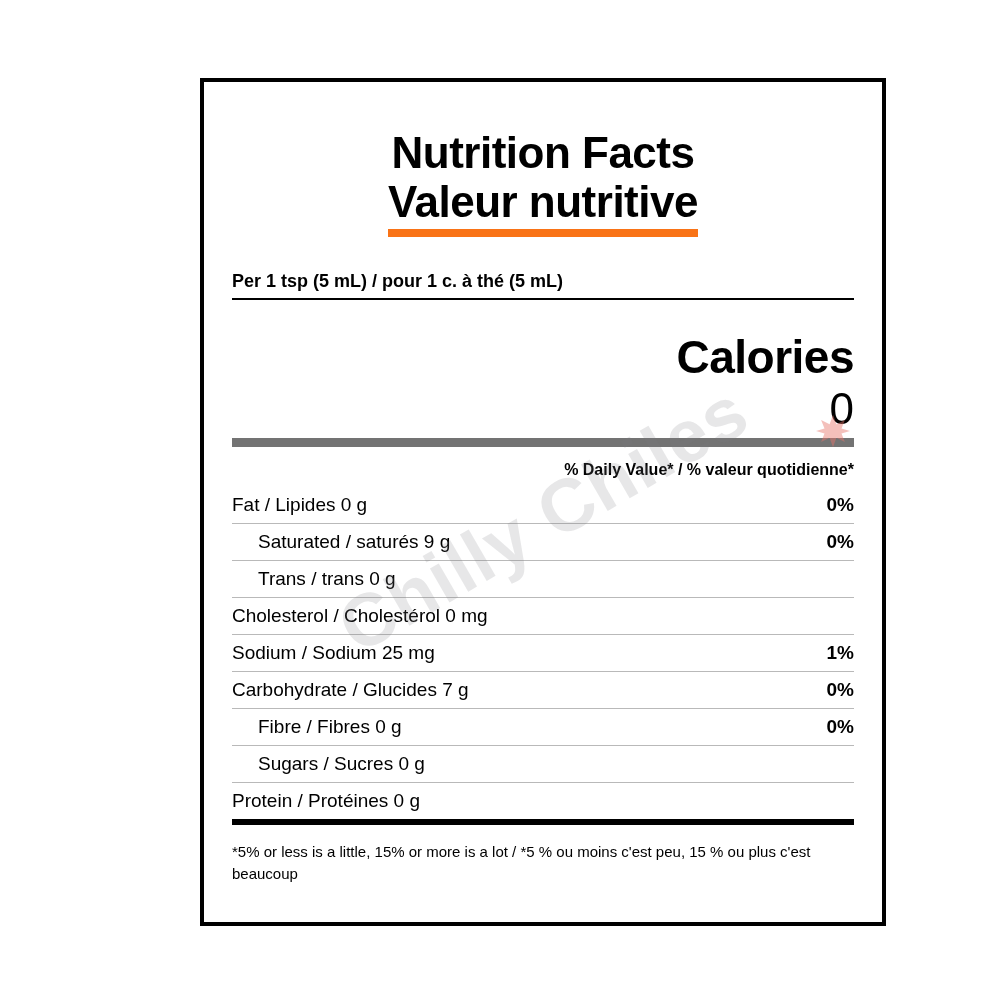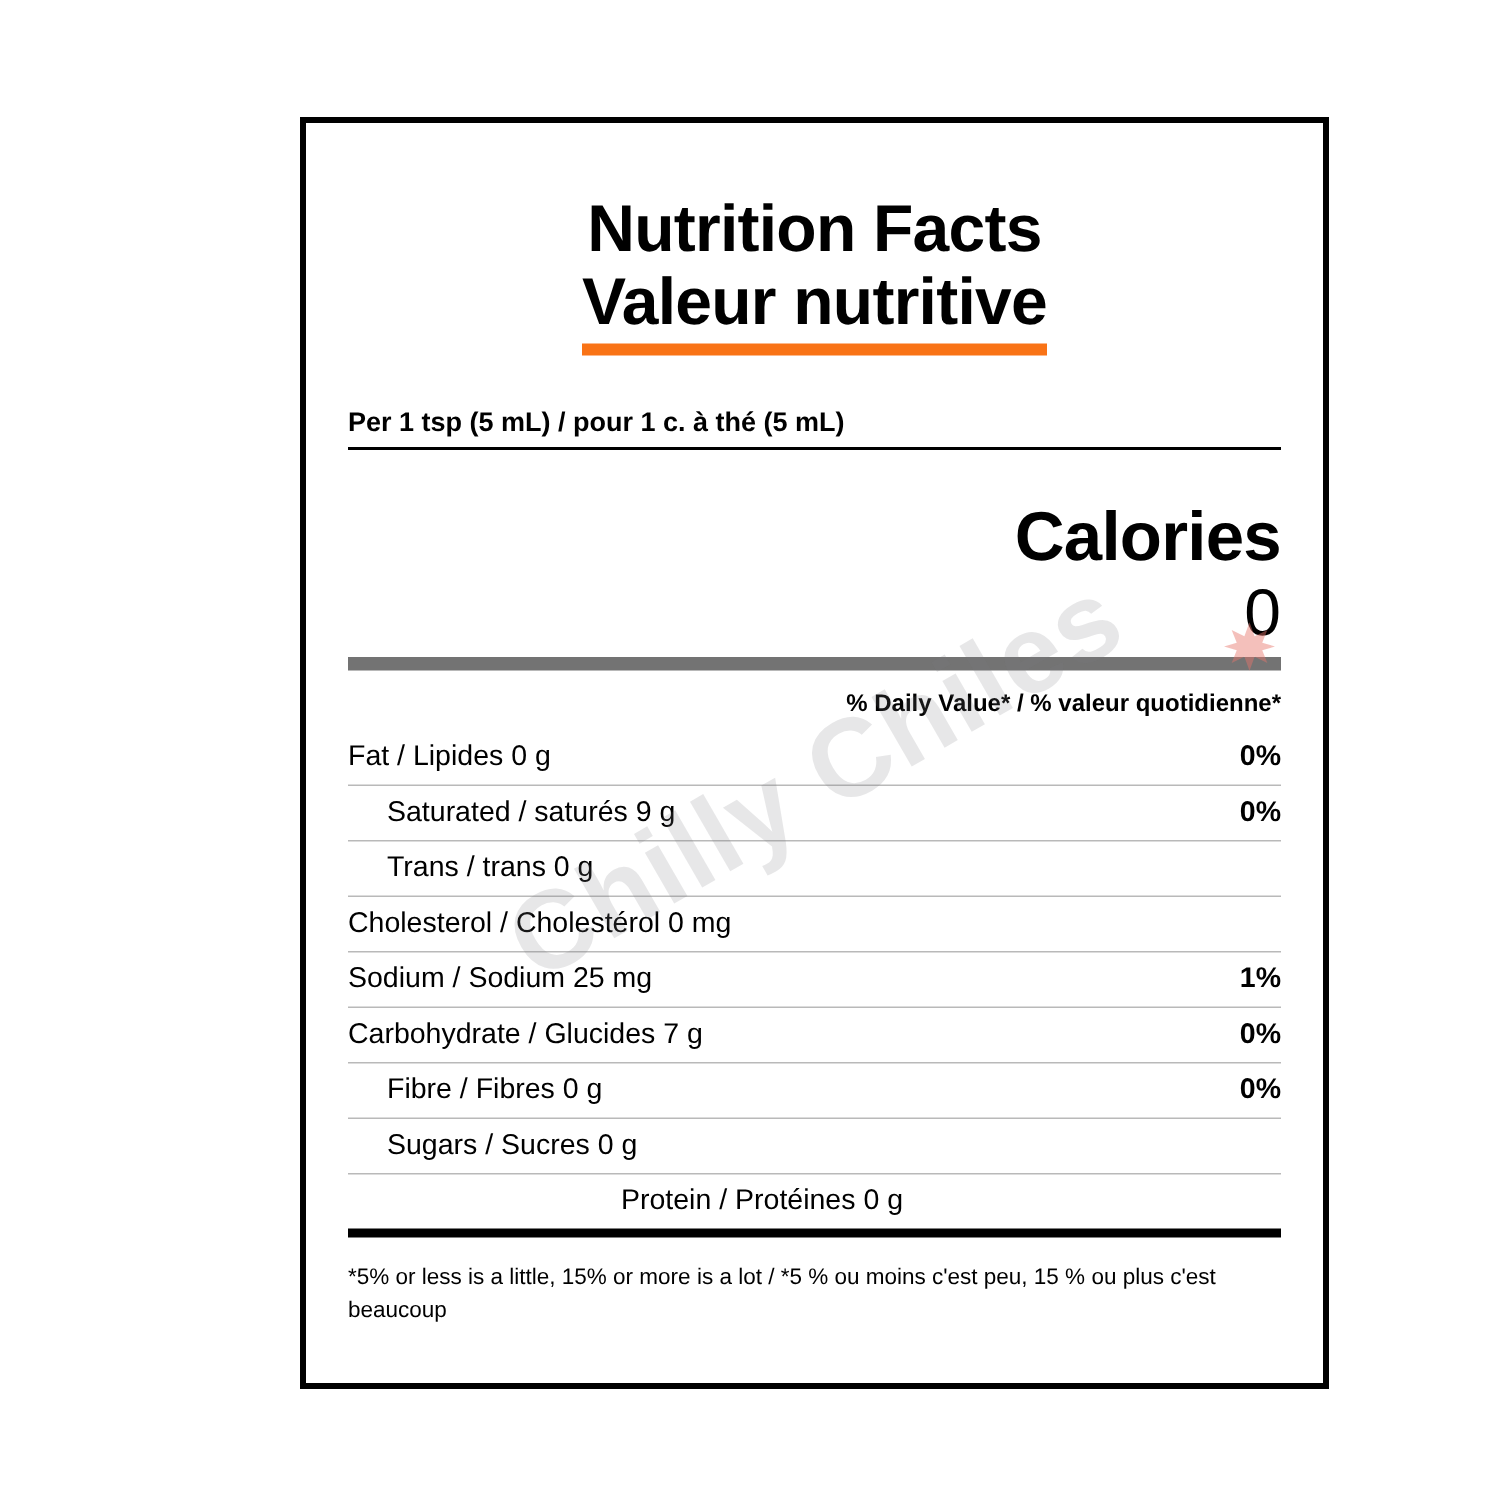--- a/index.html
+++ b/index.html
@@ -123,21 +123,20 @@
     border-collapse: collapse;
   }
   .nutrients td {
     font-size: 19px;
     padding: 7px 0 7px 0;
     border-bottom: 1px solid #b9b9b9;
     vertical-align: baseline;
   }
   .nutrients tr.thick-last td {
     border-bottom: 6px solid #000;
-    text-align: center;
   }
   .nutrients td.val {
     text-align: right;
     font-weight: bold;
     font-size: 19px;
     width: 70px;
     white-space: nowrap;
   }
   .indent-1 {
     padding-left: 26px !important;

